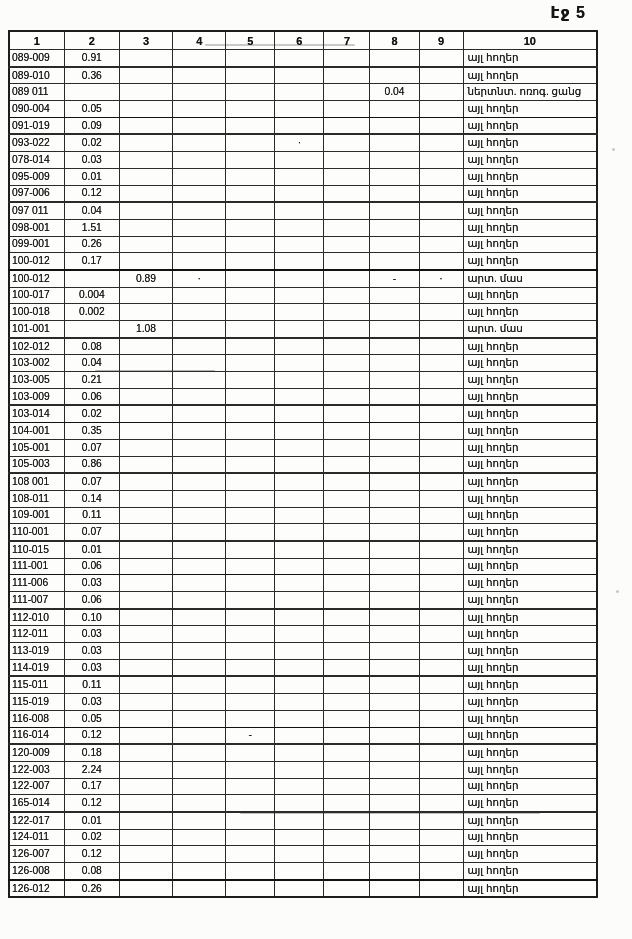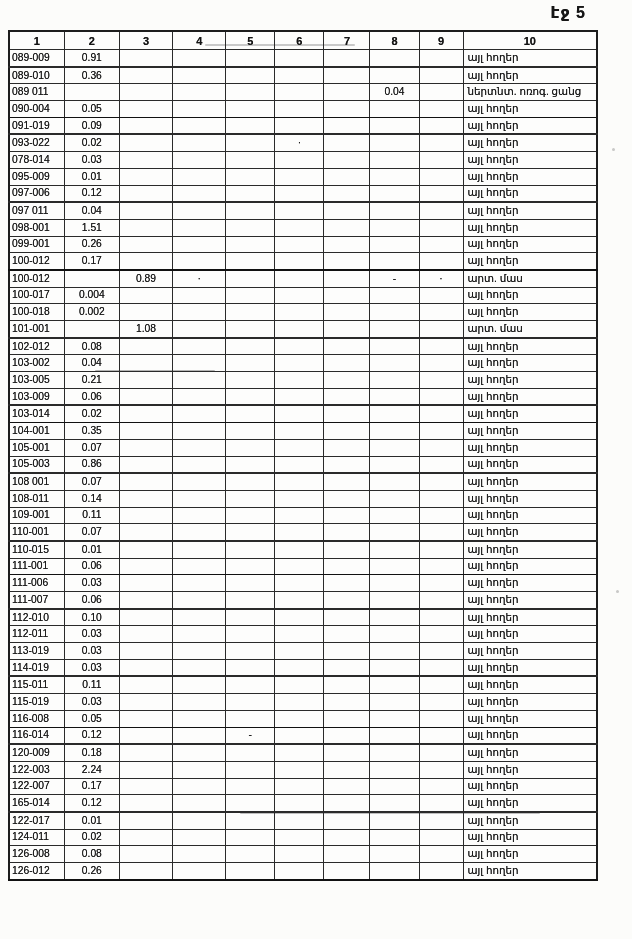--- a/index.html
+++ b/index.html
@@ -645,20 +645,32 @@
         <td></td>
         <td></td>
         <td></td>
         <td></td>
         <td></td>
         <td></td>
         <td></td>
         <td>այլ հողեր</td>
       </tr>
       <tr>
+        <td>126-007</td>
+        <td>0.12</td>
+        <td></td>
+        <td></td>
+        <td></td>
+        <td></td>
+        <td></td>
+        <td></td>
+        <td></td>
+        <td>այլ հողեր</td>
+      </tr>
+      <tr>
         <td>126-008</td>
         <td>0.08</td>
         <td></td>
         <td></td>
         <td></td>
         <td></td>
         <td></td>
         <td></td>
         <td></td>
         <td>այլ հողեր</td>

